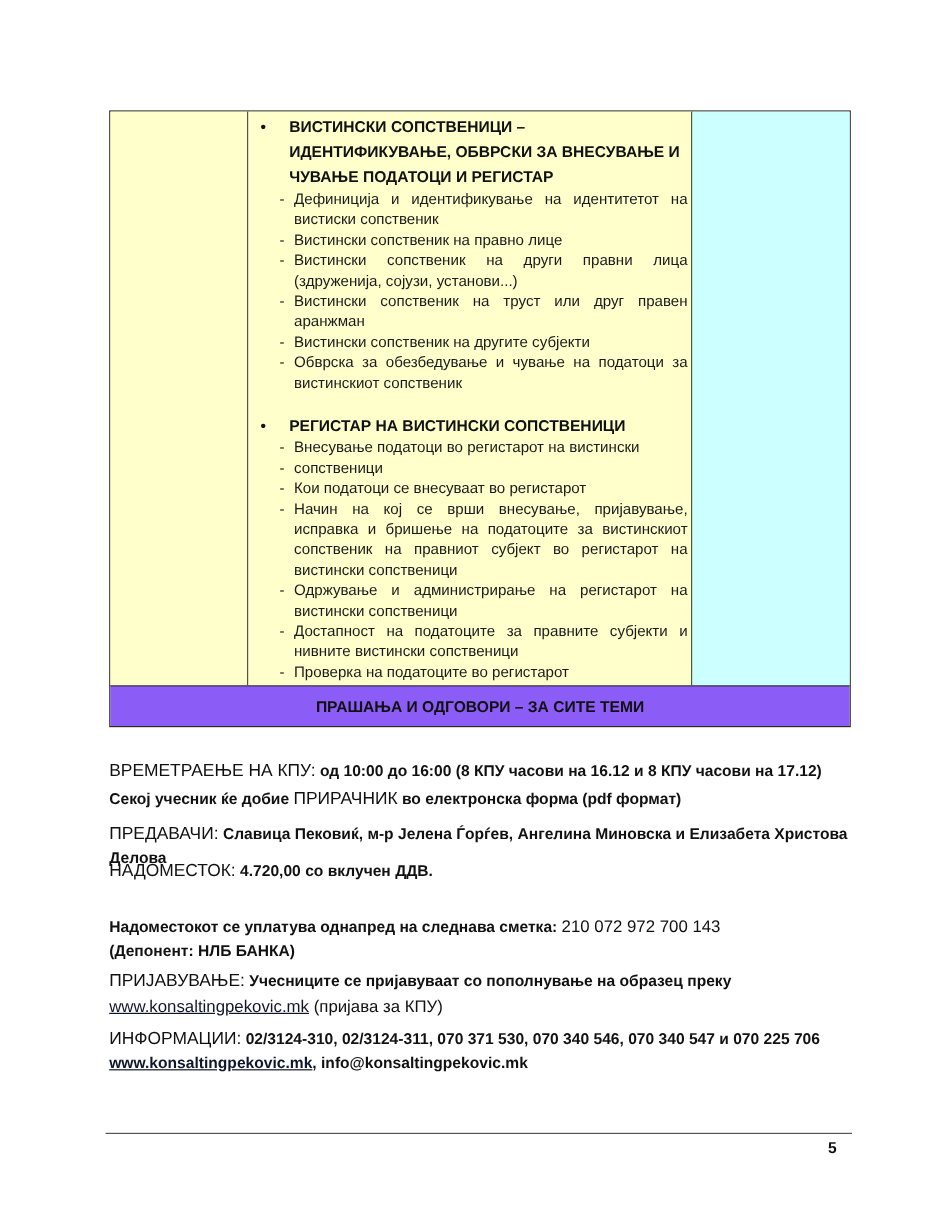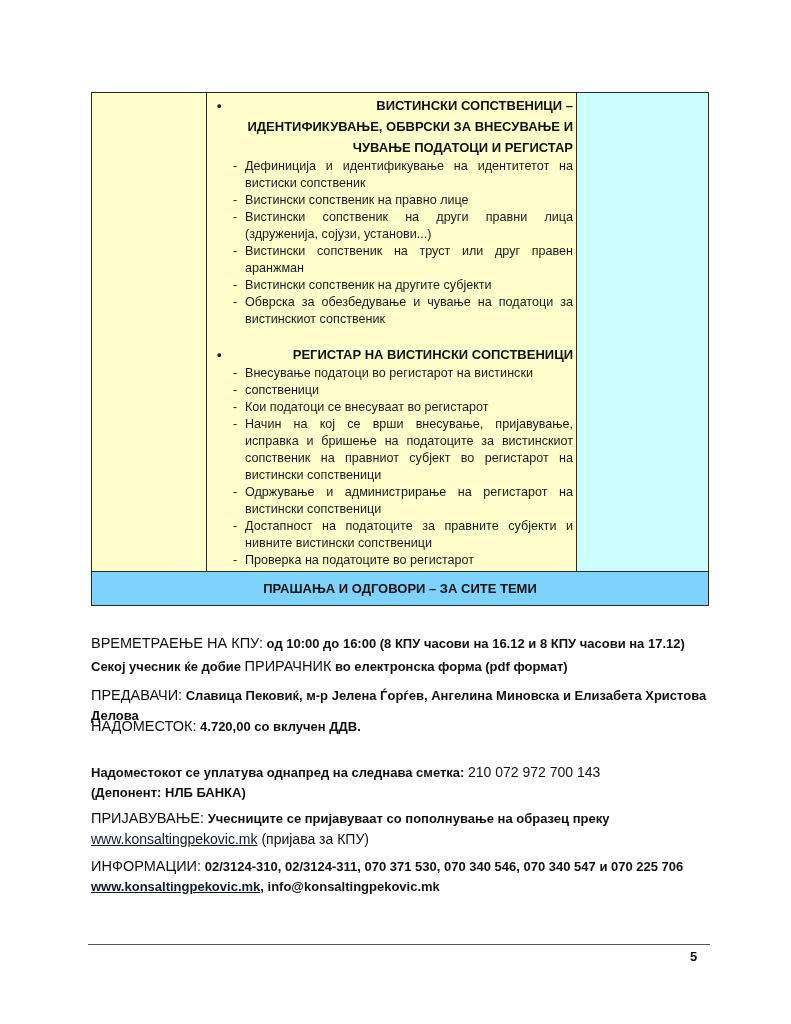--- a/index.html
+++ b/index.html
@@ -8,28 +8,28 @@
     .page { position: absolute; left: 0; top: 0; width: 791px; height: 1024px; }
 
     
     .tbl { position: absolute; left: 91px; top: 92px; width: 618px;
            border: 1.5px solid #2b2b1f; box-sizing: border-box; }
     .tbl-row { display: flex; }
     .col-a { width: 115px; background: #ffffcc; border-right: 1.5px solid #2b2b1f; box-sizing: border-box; }
     .col-b { width: 370px; background: #ffffcc; border-right: 1.5px solid #2b2b1f; box-sizing: border-box;
              padding: 2px 3px 2px 8px; }
     .col-c { flex: 1; background: #ccffff; }
-    .footer-row { background: #7dd3fc; border-top: 1.5px solid #2b2b1f; height: 33px;
+    .footer-row { background: #8b5cf6; border-top: 1.5px solid #2b2b1f; height: 33px;
                   display: flex; align-items: center; justify-content: center;
                   font-weight: bold; font-size: 13px; }
 
     .section { margin: 0 0 10px 0; }
     .bullet-head { display: flex; font-weight: bold; font-size: 13px; line-height: 21px; }
     .bullet-dot { width: 24px; flex: none; text-align: left; padding-left: 2px; }
-    .bullet-text { flex: 1; text-align: right; }
+    .bullet-text { flex: 1; text-align: left; }
     .sub { display: flex; font-size: 12.6px; line-height: 17px; color: #1a1a1a; }
     .sub-dash { width: 30px; flex: none; text-align: center; padding-left: 10px; box-sizing: border-box; }
     .sub-text { flex: 1; text-align: justify; }
 
     
     .info { position: absolute; left: 91px; width: 620px; font-size: 13px; font-weight: bold; line-height: 20px; }
     .info .lbl { font-size: 14.5px; font-weight: normal; }
     .info .big { font-size: 14px; }
     .info a { color: #0f172a; text-decoration: underline; }
 

